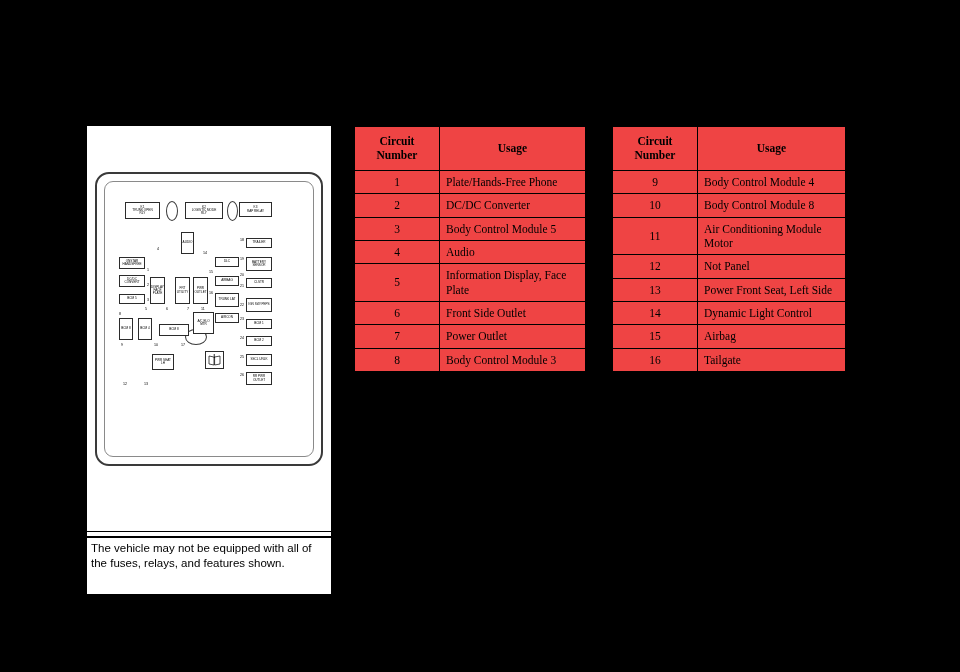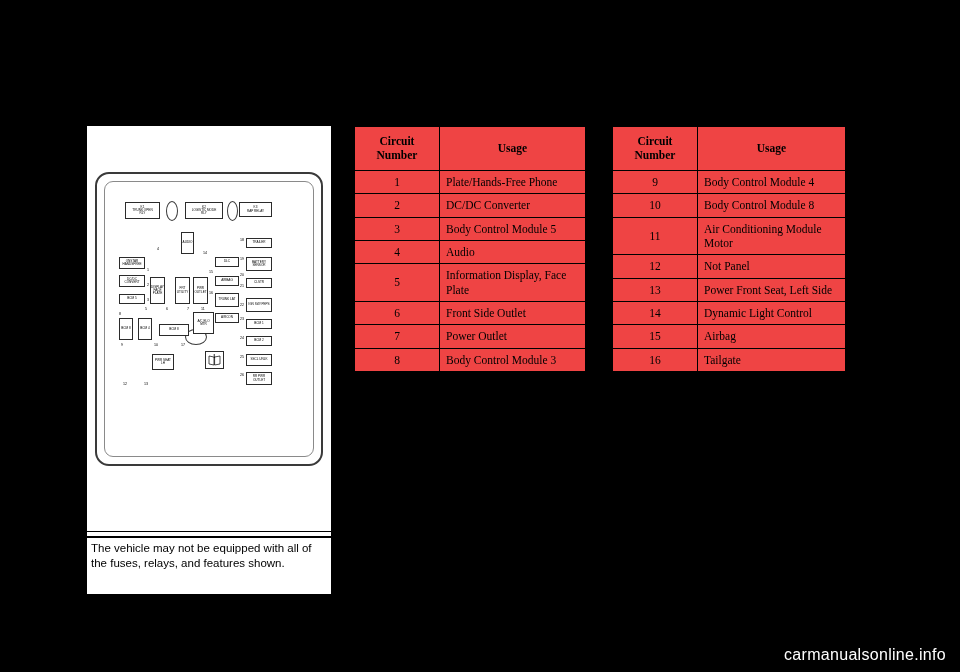--- a/index.html
+++ b/index.html
@@ -400,15 +400,14 @@
         <td class="cnum">15</td>
         <td class="usage">Airbag</td>
       </tr>
       <tr>
         <td class="cnum">16</td>
         <td class="usage">Tailgate</td>
       </tr>
     </tbody>
   </table>
 
-  <div class="footer">carmanualsonline.info</div>
 
 </div>
 
 </body></html>

